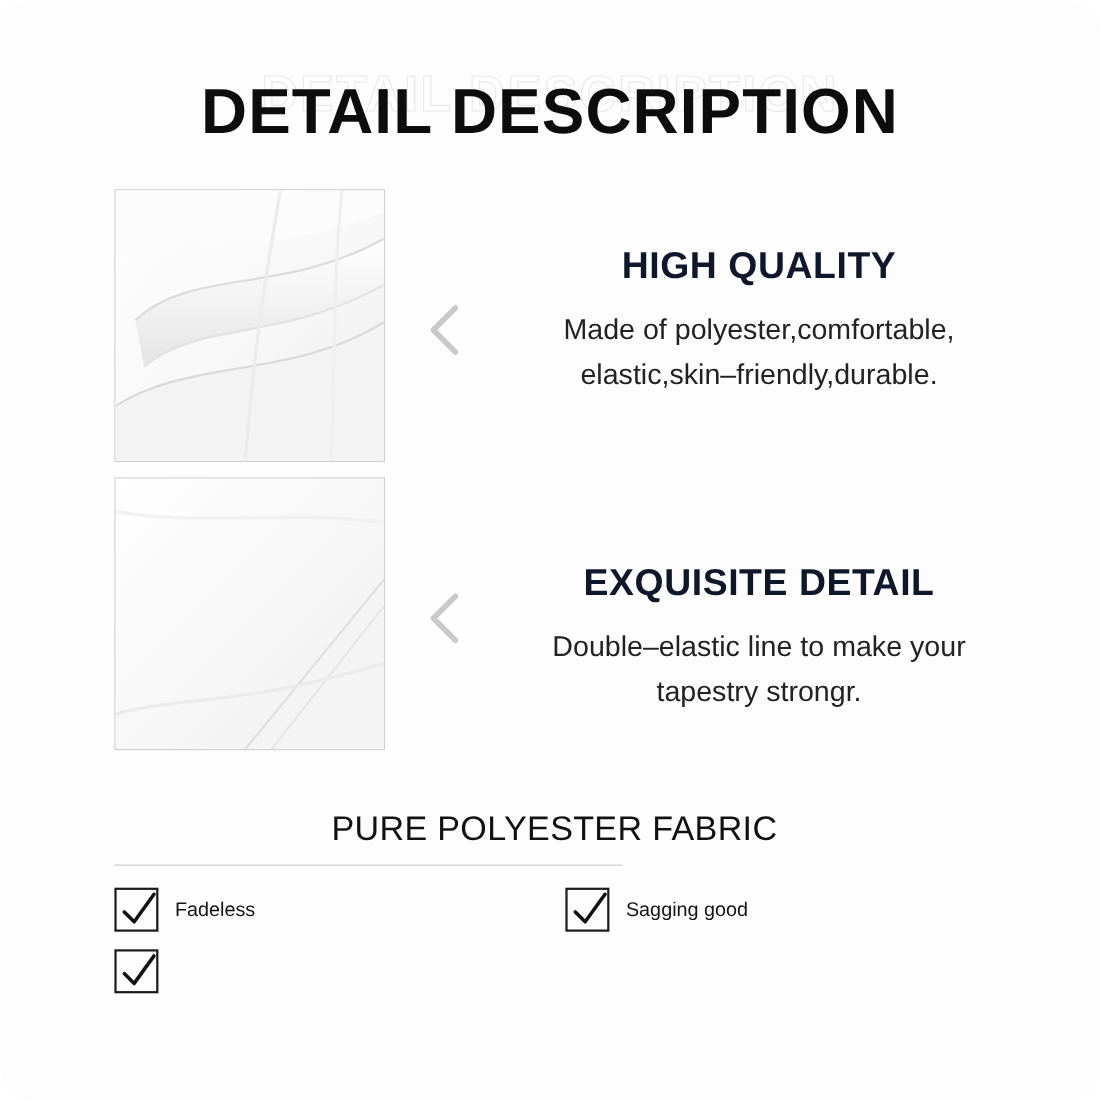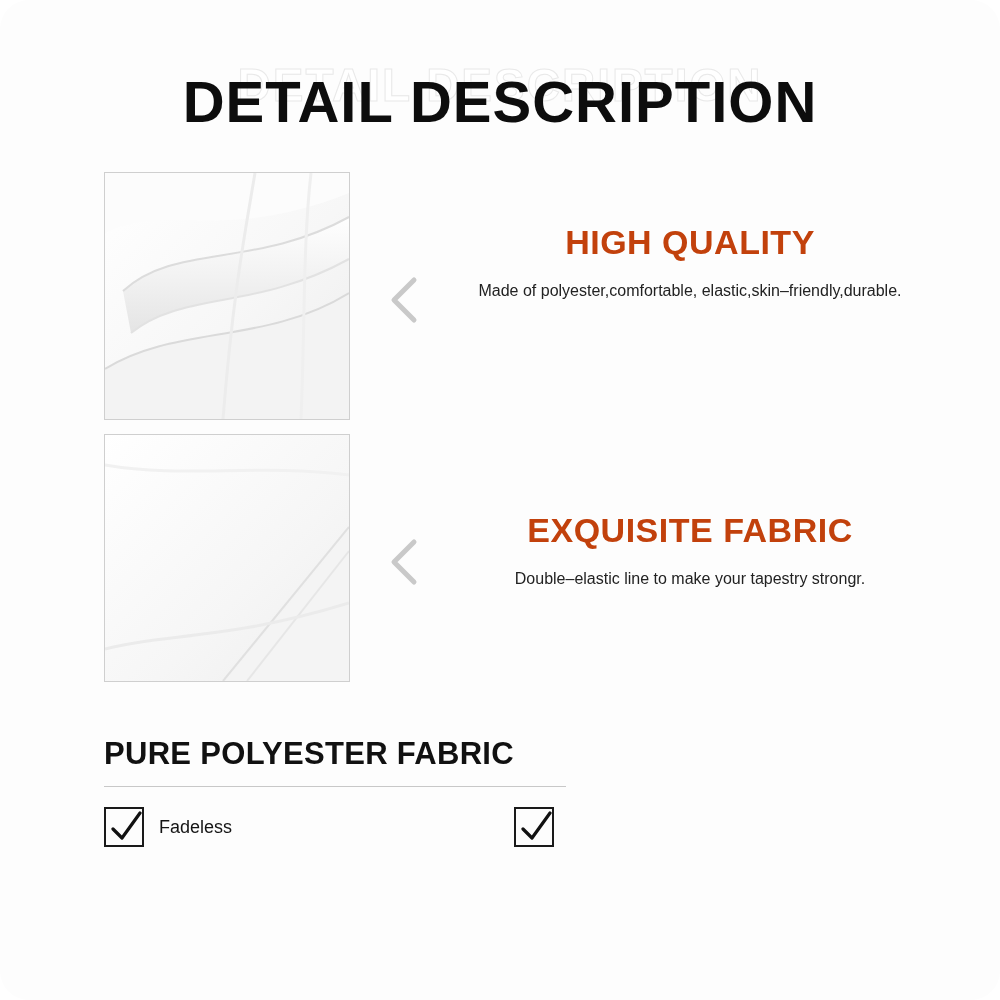--- a/index.html
+++ b/index.html
@@ -93,48 +93,49 @@
     position: absolute;
     left: 430px;
     top: 0;
     width: 520px;
     text-align: center;
   }
   .feature-title {
     font-size: 34px;
     font-weight: 700;
     letter-spacing: 0.5px;
-    color: #c2410c;
+    color: #0f172a;
     margin: 0;
     line-height: 1.1;
   }
   .f1 .feature-title { margin-top: 52px; }
   .f2 .feature-title { margin-top: 310px; }
   .feature-desc {
-    font-size: 16px;
+    font-size: 26px;
     line-height: 1.55;
     color: #222222;
     margin: 18px auto 0 auto;
     width: 430px;
   }
 
   
   .fabric {
     position: absolute;
     left: 104px;
     top: 736px;
     width: 800px;
   }
   .fabric-title {
     font-size: 31px;
-    font-weight: 700;
+    font-weight: 400;
     letter-spacing: 0.3px;
     color: #111111;
     margin: 0;
     padding-bottom: 14px;
+    text-align: center;
   }
   .fabric-rule {
     width: 462px;
     height: 1px;
     background: #c8c8c8;
   }
   .check-grid {
     margin-top: 20px;
     display: grid;
     grid-template-columns: 410px 410px;
@@ -228,39 +229,47 @@
         <path d="M0 214 C60 198 120 206 244 168" fill="none" stroke="#ebebeb" stroke-width="3"></path>
         <path d="M0 30 C80 44 150 28 244 40" fill="none" stroke="#f1f1f1" stroke-width="3"></path>
       </svg>
     </div>
     <div class="arrow">
       <svg width="34" height="48" viewBox="0 0 34 48" xmlns="http://www.w3.org/2000/svg">
         <polyline points="26,4 6,24 26,44" fill="none" stroke="#c9c9c9" stroke-width="5" stroke-linecap="round" stroke-linejoin="round"></polyline>
       </svg>
     </div>
     <div class="feature-text" style="top:-232px;">
-      <h2 class="feature-title">EXQUISITE FABRIC</h2>
+      <h2 class="feature-title">EXQUISITE DETAIL</h2>
       <p class="feature-desc">Double–elastic line to make your tapestry strongr.</p>
     </div>
   </div>
 
   <div class="fabric">
     <h3 class="fabric-title">PURE POLYESTER FABRIC</h3>
     <div class="fabric-rule"></div>
 
     <div class="check-grid">
       <div class="check-item">
         <span class="checkbox">
           <svg width="34" height="34" viewBox="0 0 34 34" xmlns="http://www.w3.org/2000/svg">
             <polyline points="4,18 13,27 31,2" fill="none" stroke="#111111" stroke-width="3.2" stroke-linecap="round" stroke-linejoin="round"></polyline>
           </svg>
         </span>
         <span class="check-label">Fadeless</span>
       </div>
 
+      <div class="check-item">
+        <span class="checkbox">
+          <svg width="34" height="34" viewBox="0 0 34 34" xmlns="http://www.w3.org/2000/svg">
+            <polyline points="4,18 13,27 31,2" fill="none" stroke="#111111" stroke-width="3.2" stroke-linecap="round" stroke-linejoin="round"></polyline>
+          </svg>
+        </span>
+        <span class="check-label">Sagging good</span>
+      </div>
 
 
       <div class="check-item">
         <span class="checkbox">
           <svg width="34" height="34" viewBox="0 0 34 34" xmlns="http://www.w3.org/2000/svg">
             <polyline points="4,18 13,27 31,2" fill="none" stroke="#111111" stroke-width="3.2" stroke-linecap="round" stroke-linejoin="round"></polyline>
           </svg>
         </span>
       </div>
     </div>

